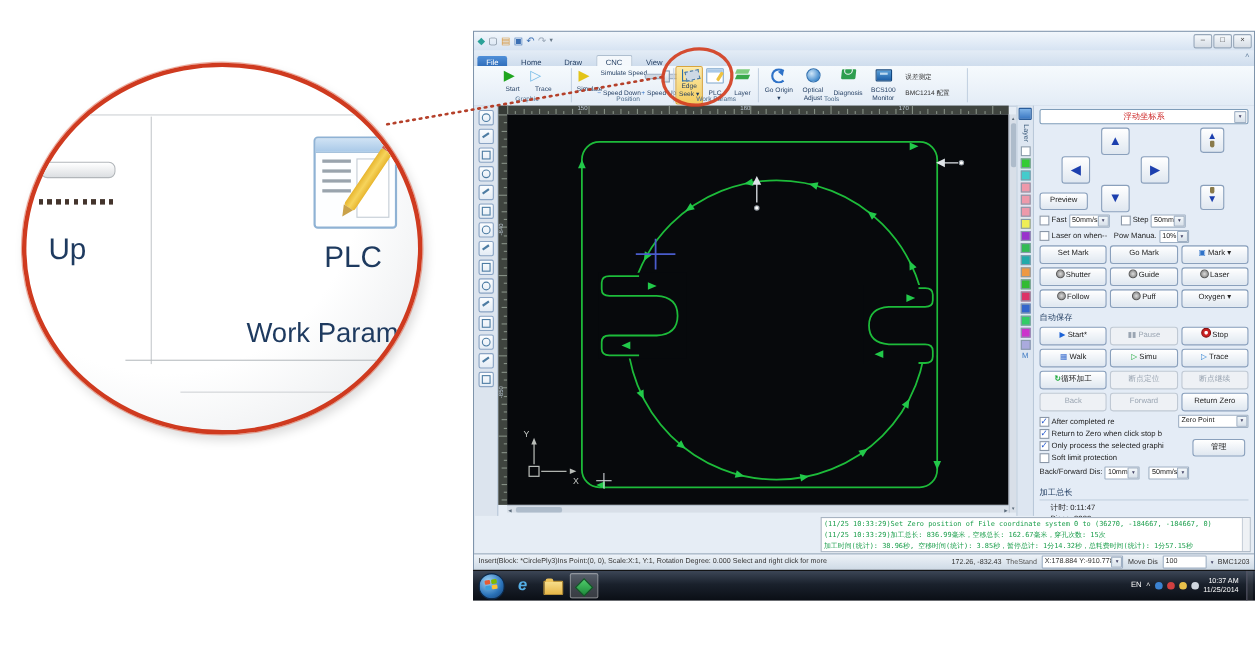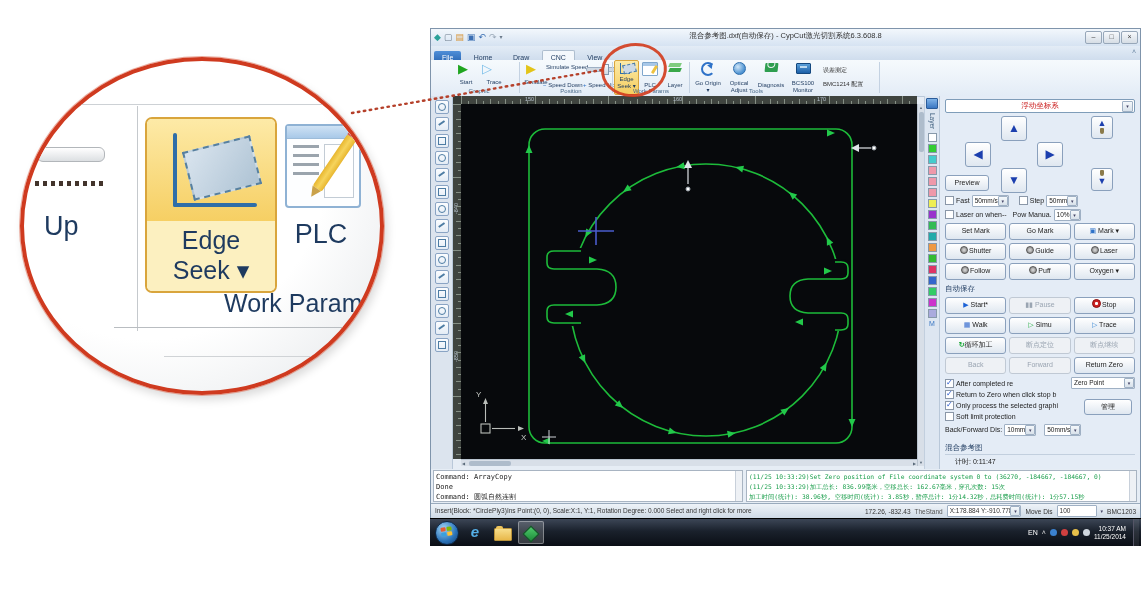--- a/index.html
+++ b/index.html
@@ -167,31 +167,20 @@
 <body>
 
 <div id="page">
 
   <div id="callout" class="abs">
     <div class="abs topline"></div>
     <div class="abs slider"></div>
     <div class="abs dots"></div>
     <div class="abs uptxt">Up</div>
     <div class="abs vsep"></div>
-    <div class="abs es-big">
-      <div class="icoA">
-        <div class="abs es-axisV"></div>
-        <div class="abs es-axisH"></div>
-        <div class="abs es-plate"></div>
-      </div>
-      <div class="lblA">
-        <div>Edge</div>
-        <div>Seek ▾</div>
-      </div>
-    </div>
     <div class="abs plc-big-ico">
       <div class="hdr"></div>
       <div class="ln"></div>
         <div class="ln"></div>
         <div class="ln"></div>
         <div class="ln"></div>
       <div class="pane"></div>
       <div class="pencil"></div>
     </div>
     <div class="abs plc-big-lbl">PLC</div>
@@ -205,21 +194,20 @@
     <div id="titlebar" class="abs">
       <div class="abs qat">
         <span style="color:#2aa198">◆</span>
         <span style="color:#6a7a8a">▢</span>
         <span style="color:#d8973c">▤</span>
         <span style="color:#3b6fb3">▣</span>
         <span style="color:#3b6fb3">↶</span>
         <span style="color:#9aa8b8">↷</span>
         <span style="color:#6a7a8a;font-size:6px">▾</span>
       </div>
-      <div id="title-text" class="abs">混合参考图.dxf(自动保存) - CypCut激光切割系统6.3.608.8</div>
       <div class="abs winbtns">
         <div class="winbtn">–</div>
         <div class="winbtn">□</div>
         <div class="winbtn">×</div>
       </div>
     </div>
 
     <div id="tabrow" class="abs">
       <span class="tab file">File</span>
       <span class="tab">Home</span>
@@ -645,33 +633,27 @@
         <div class="ckrow">
             <span class="ck"></span>
             <span>Soft limit protection</span>
           </div>
       </div>
       <div class="ckrow" style="margin-top:3px">
         <span>Back/Forward Dis:</span>
         <span class="mini-drop"><span>10mm</span><span class="drop-ar">▾</span></span>
         <span class="mini-drop" style="margin-left:6px"><span>50mm/s</span><span class="drop-ar">▾</span></span>
       </div>
-      <div class="seclab" style="margin-top:8px;border-bottom:1px solid #c2cfde;padding-bottom:1px">混合参考图</div>
+      <div class="seclab" style="margin-top:8px;border-bottom:1px solid #c2cfde;padding-bottom:1px">加工总长</div>
       <div class="cnt-line"><span>计时:</span> <span>0:11:47</span></div>
       <div class="cnt-line"><span>Piece:</span> <span>3230</span></div>
       <div style="margin-top:2px"><span>计划数量:</span> <span>100</span></div>
       <div class="pbtn" id="manage-btn">管理</div>
     </div>
 
-    <div id="console-l" class="abs">
-      <div class="cscroll"></div>
-    <div class="cl">Command: ArrayCopy</div>
-        <div class="cl">Done</div>
-        <div class="cl">Command: 圆弧自然连割</div>
-      </div>
     <div id="console-r" class="abs">
       <div class="cscroll"></div>
     <div class="gl">(11/25 10:33:29)Set Zero position of File coordinate system 0 to (36270, -184667, -184667, 0)</div>
         <div class="gl">(11/25 10:33:29)加工总长: 836.99毫米，空移总长: 162.67毫米，穿孔次数: 15次</div>
         <div class="gl">加工时间(统计): 38.96秒, 空移时间(统计): 3.85秒，暂停总计: 1分14.32秒，总耗费时间(统计): 1分57.15秒</div>
       </div>
 
     <div id="statusbar" class="abs">
       <div class="hint">Insert(Block: *CirclePly3)Ins Point:(0, 0), Scale:X:1, Y:1, Rotation Degree: 0.000 Select and right click for more</div>
       <div id="sb-right">

